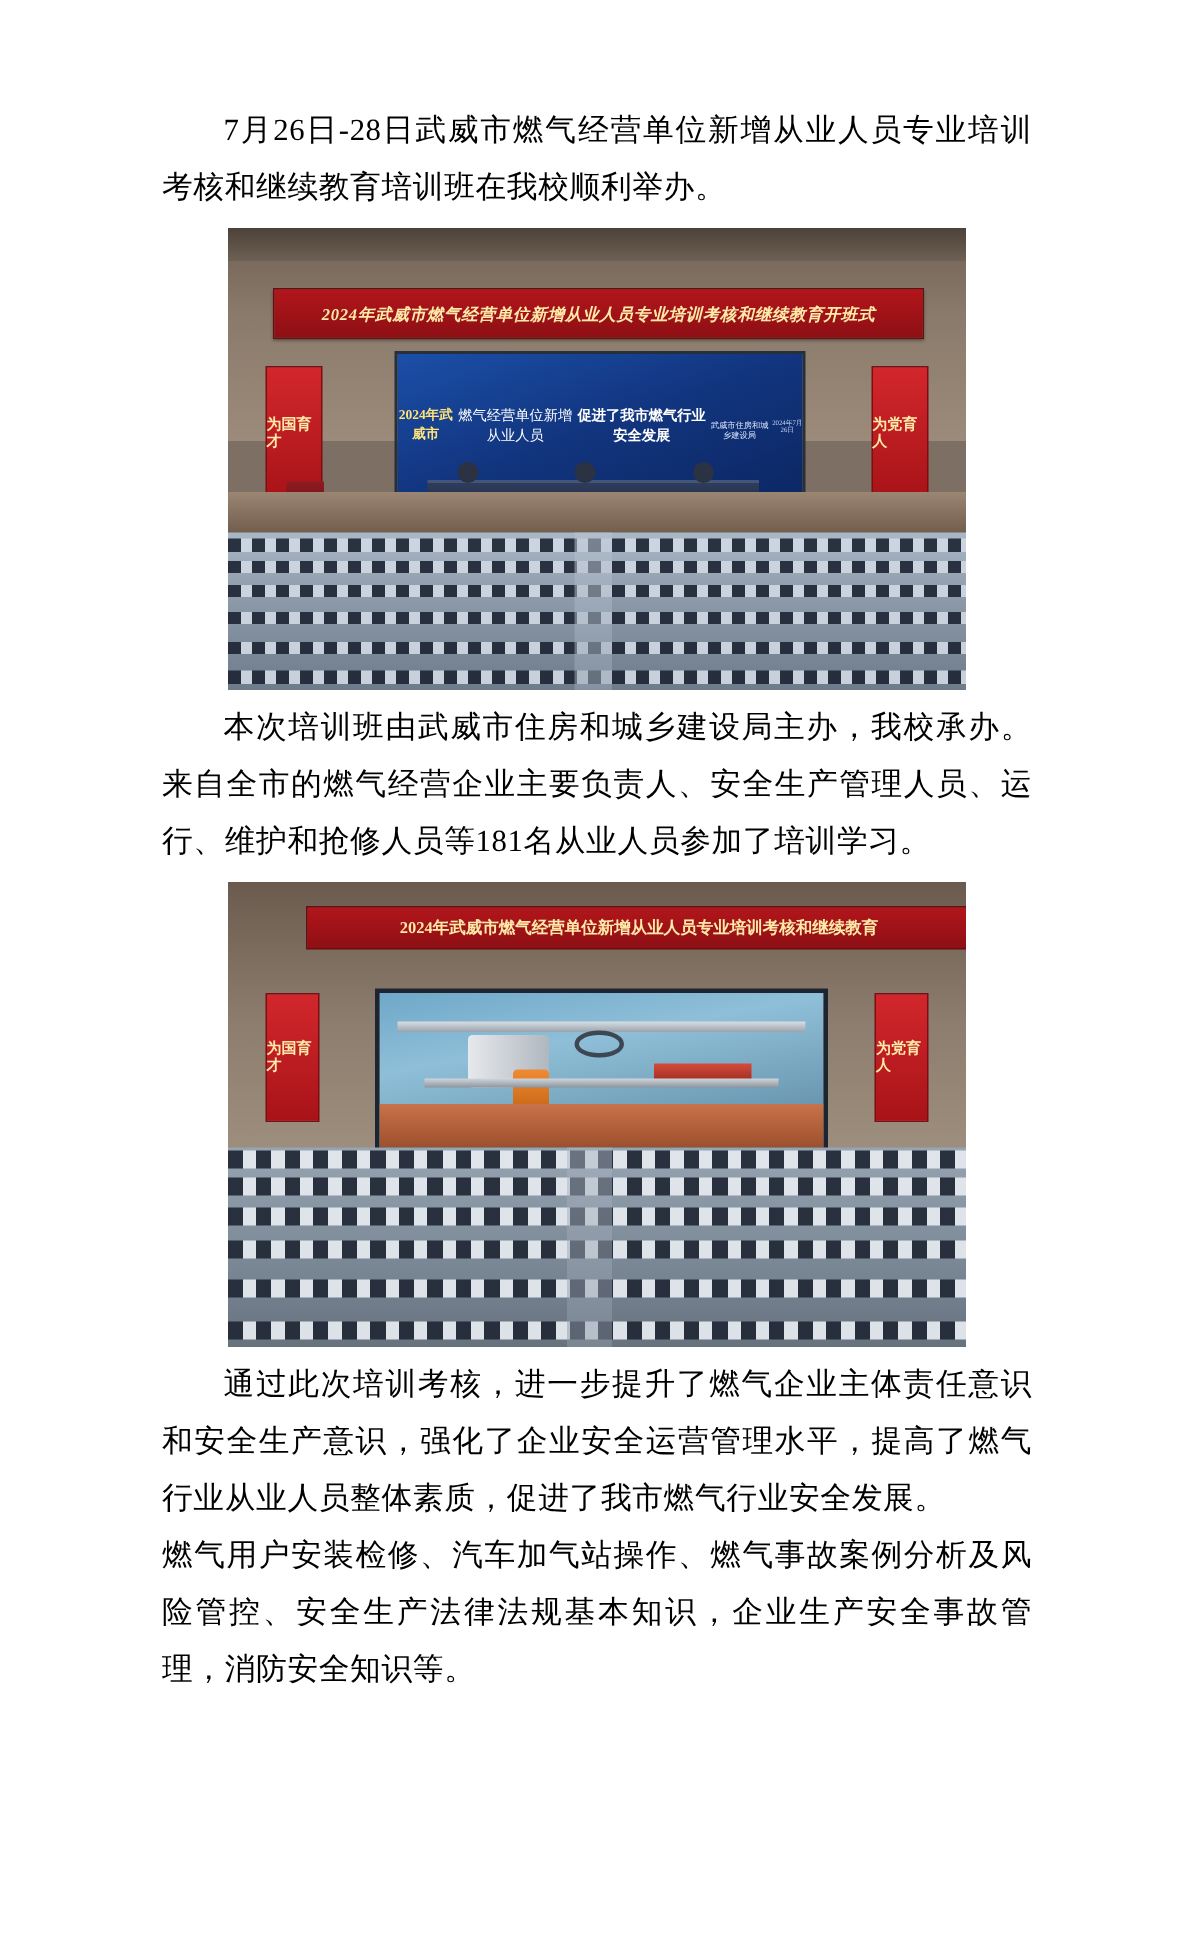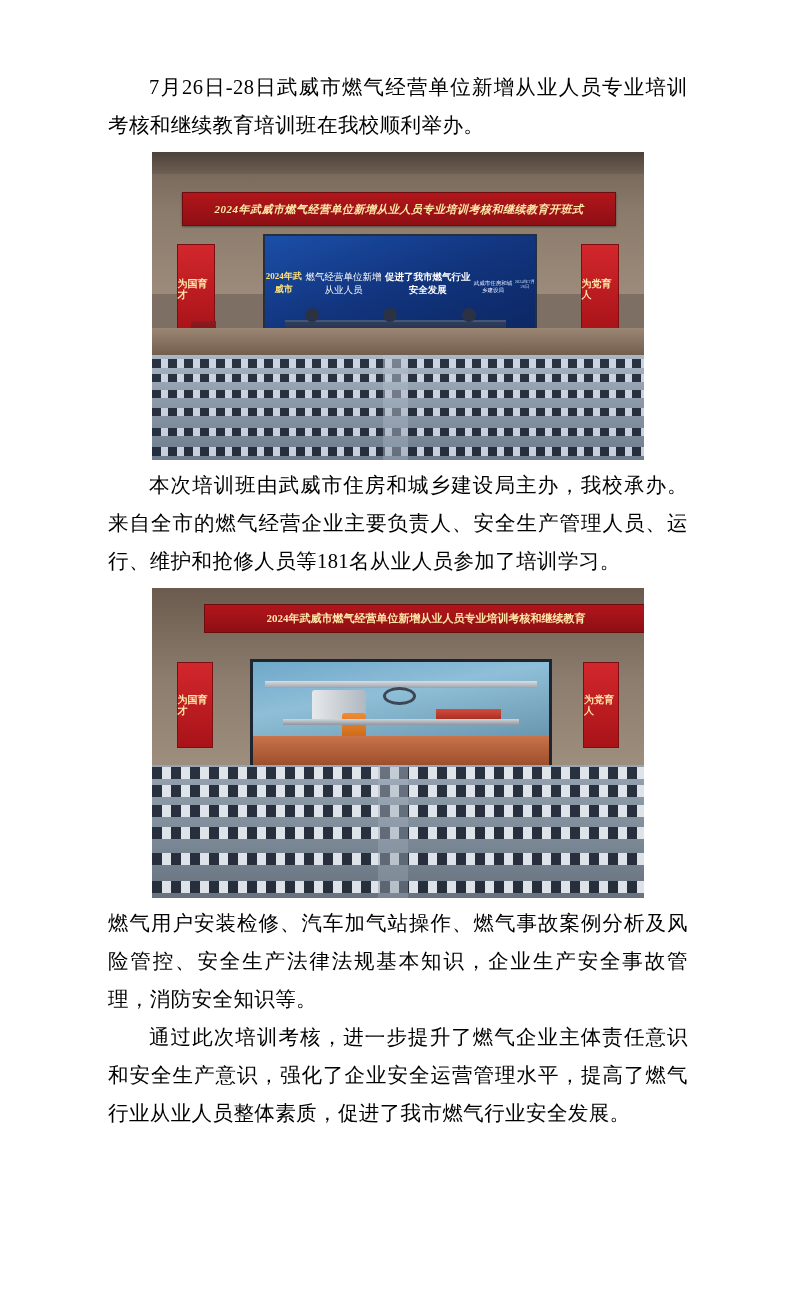--- a/index.html
+++ b/index.html
@@ -299,17 +299,17 @@
           <div class="p2-seatrow" style="top:15%;"></div>
           <div class="p2-seatrow" style="top:30%;"></div>
           <div class="p2-seatrow" style="top:47%;"></div>
           <div class="p2-seatrow" style="top:66%;"></div>
           <div class="p2-seatrow" style="top:87%;"></div>
         </div>
         <div class="p2-aisle"></div>
       </div>
     </div>
 
+    <p class="para">通过此次培训考核，进一步提升了燃气企业主体责任意识和安全生产意识，强化了企业安全运营管理水平，提高了燃气行业从业人员整体素质，促进了我市燃气行业安全发展。</p>
     <p class="para noindent">燃气用户安装检修、汽车加气站操作、燃气事故案例分析及风险管控、安全生产法律法规基本知识，企业生产安全事故管理，消防安全知识等。</p>
-    <p class="para">通过此次培训考核，进一步提升了燃气企业主体责任意识和安全生产意识，强化了企业安全运营管理水平，提高了燃气行业从业人员整体素质，促进了我市燃气行业安全发展。</p>
 
   </div>
 </div>
 
 </body></html>

